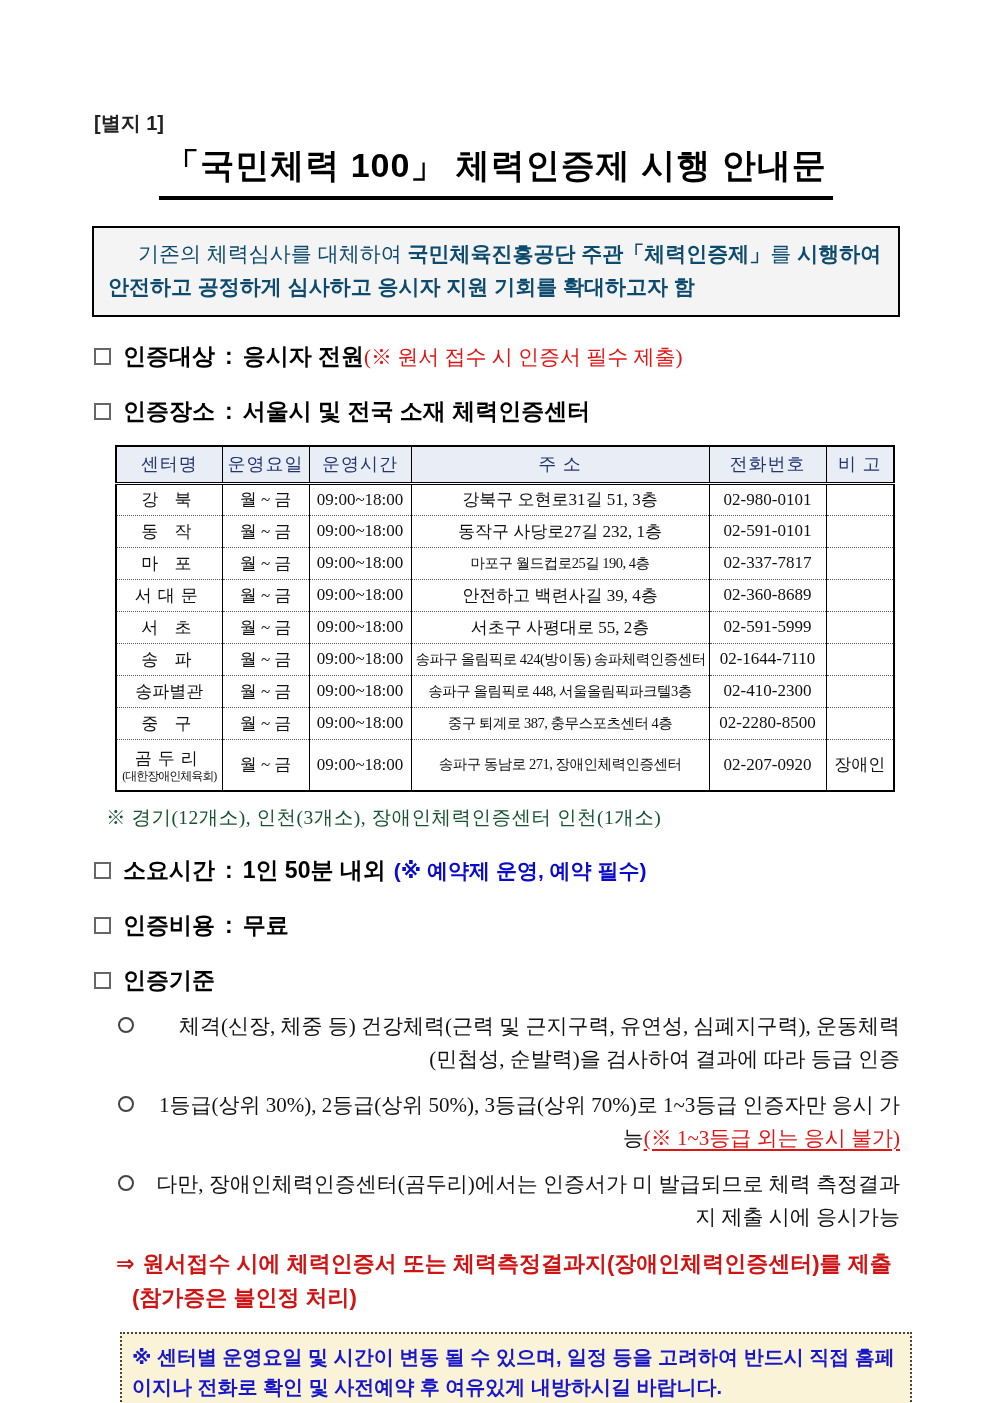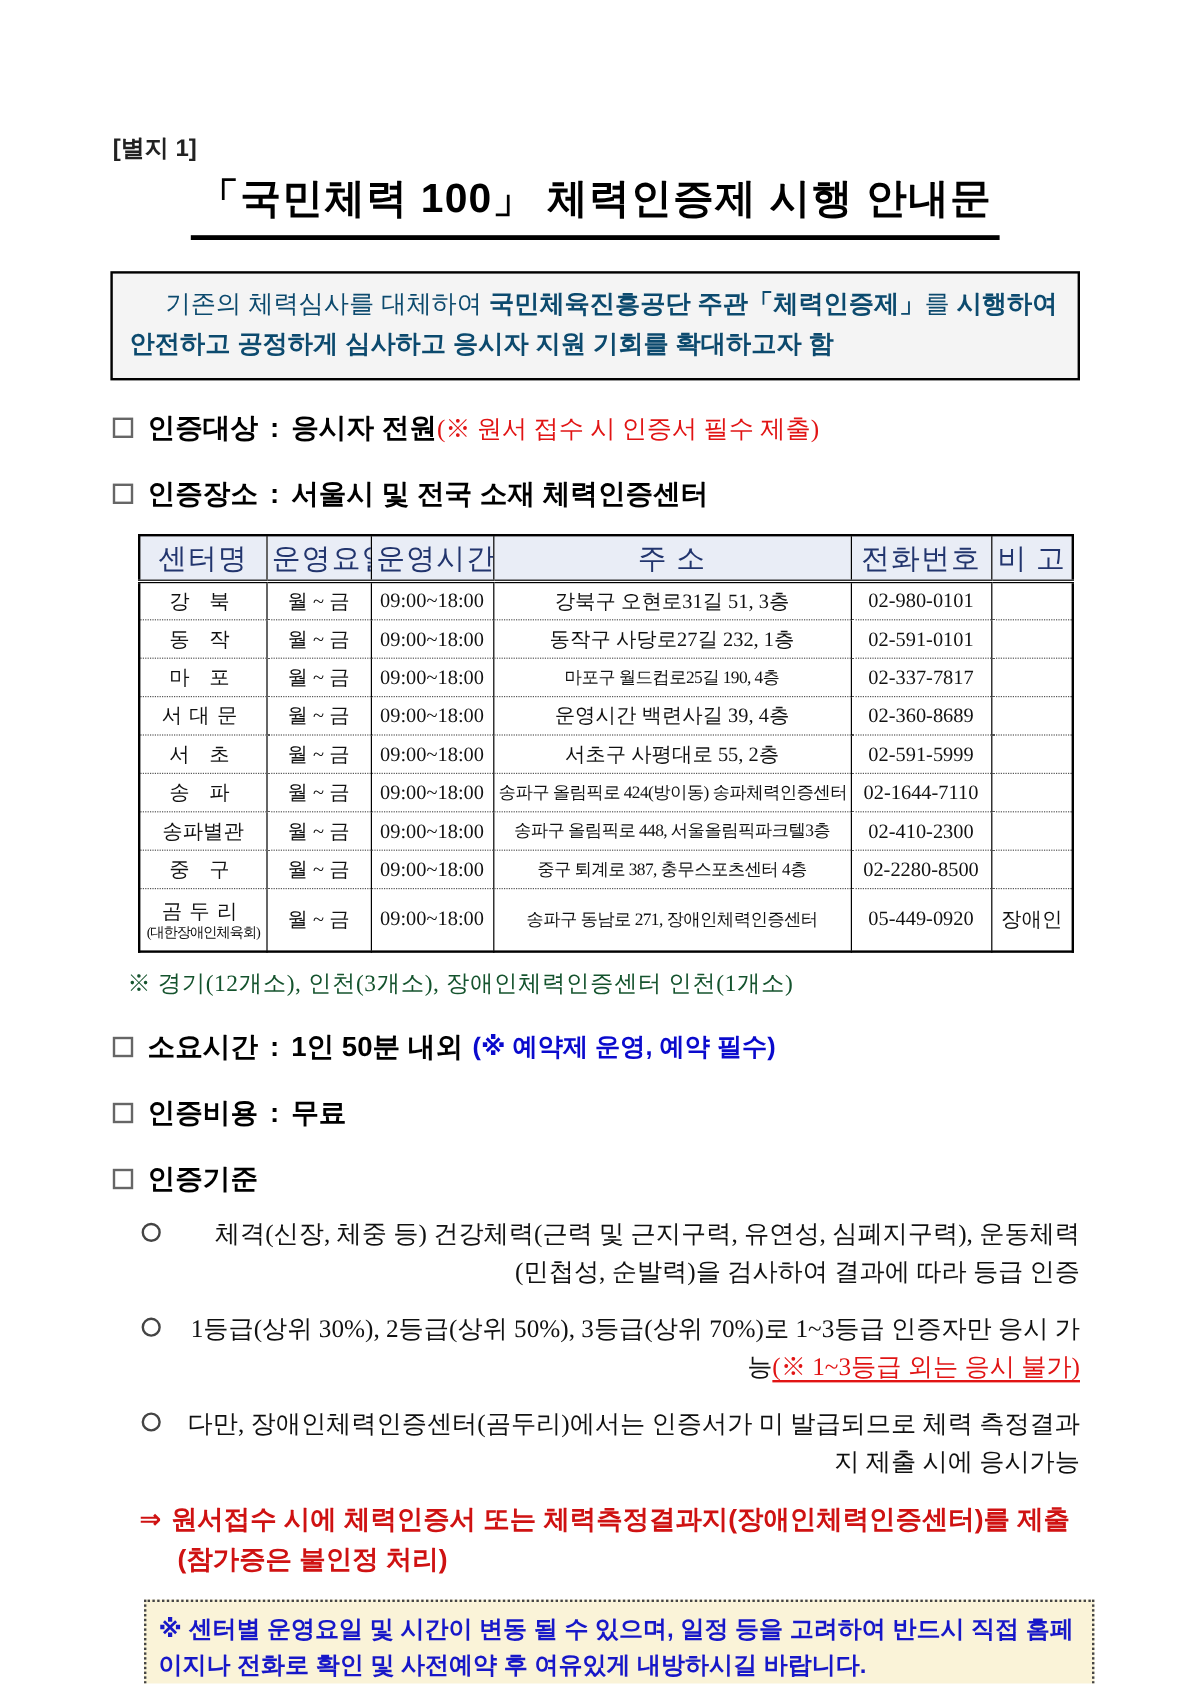--- a/index.html
+++ b/index.html
@@ -43,21 +43,21 @@
   .note-blue{color:var(--blue); font-size:21px; margin-left:8px;}
 
   table.centers{
     margin:18px 0 0 23px; border-collapse:collapse; width:778px;
     font-size:17px; table-layout:fixed;
   }
   table.centers th, table.centers td{border-left:1px solid #000; border-right:1px solid #000; padding:2px 4px; text-align:center; overflow:hidden; white-space:nowrap;}
   table.centers{border:2px solid #000;}
   table.centers thead th{
     background:var(--header-bg); color:var(--header-text); font-weight:normal;
-    height:37px; font-size:24px; border-bottom:3px double #000; letter-spacing:1px;
+    height:37px; font-size:18px; border-bottom:3px double #000; letter-spacing:1px;
   }
   table.centers tbody td{height:32px; border-bottom:1px dotted #555; color:#111;}
   table.centers tbody tr:last-child td{border-bottom:none; height:52px;}
   td.addr{text-align:left; padding-left:8px;}
   td.addr.condensed{font-size:14.5px; letter-spacing:-0.5px;}
   .name-main{letter-spacing:6px;}
   .name-sub{display:block; font-size:12px; letter-spacing:-1px; line-height:1.1;}
 
   .footnote{margin:12px 0 0 14px; font-size:19.5px; color:#14532d; letter-spacing:0.5px;}
 
@@ -70,21 +70,21 @@
     position:absolute; left:0; top:7px; width:16px; height:16px;
     border:2px solid #444; border-radius:50%; background:#fff;
   }
   .red-underline{color:var(--red); text-decoration:underline; text-underline-offset:4px;}
 
   .arrow-note{
     margin:14px 0 0 24px; font-family:"Liberation Sans","DejaVu Sans",sans-serif;
     font-weight:bold; font-size:22px; color:#cf1212; line-height:1.55;
   }
   .arrow-note .arrow{margin-right:8px;}
-  .arrow-note .line2{margin-left:32px;}
+  .arrow-note .line2{margin-left:16px;}
 
   .bottom-notice{
     margin:16px 0 0 28px; width:792px; background:var(--notice-bg);
     border:2px dotted #444; padding:8px 12px 10px 10px;
     font-family:"Liberation Sans","DejaVu Sans",sans-serif; font-weight:bold;
     font-size:20px; line-height:1.5; color:var(--notice-text);
   }
 </style>
 </head>
 <body>
@@ -157,21 +157,21 @@
           <td>월 ~ 금</td>
           <td>09:00~18:00</td>
           <td class="addr condensed">마포구 월드컵로25길 190, 4층</td>
           <td>02-337-7817</td>
           <td></td>
         </tr>
         <tr>
           <td><span class="name-main">서대문</span></td>
           <td>월 ~ 금</td>
           <td>09:00~18:00</td>
-          <td class="addr">운영시간 백련사길 39, 4층</td>
+          <td class="addr">안전하고 백련사길 39, 4층</td>
           <td>02-360-8689</td>
           <td></td>
         </tr>
         <tr>
           <td><span class="name-main">서 초</span></td>
           <td>월 ~ 금</td>
           <td>09:00~18:00</td>
           <td class="addr">서초구 사평대로 55, 2층</td>
           <td>02-591-5999</td>
           <td></td>
@@ -198,21 +198,21 @@
           <td>09:00~18:00</td>
           <td class="addr condensed">중구 퇴계로 387, 충무스포츠센터 4층</td>
           <td>02-2280-8500</td>
           <td></td>
         </tr>
         <tr>
           <td><span class="name-main">곰두리</span><span class="name-sub">(대한장애인체육회)</span></td>
           <td>월 ~ 금</td>
           <td>09:00~18:00</td>
           <td class="addr condensed">송파구 동남로 271, 장애인체력인증센터</td>
-          <td>05-449-0920</td>
+          <td>02-207-0920</td>
           <td>장애인</td>
         </tr>
       </tbody>
   </table>
 
   <div class="footnote">※ 경기(12개소), 인천(3개소), 장애인체력인증센터 인천(1개소)</div>
 
   <div class="section-row">
     <span class="sq-bullet"></span>
     <span>소요시간</span>

